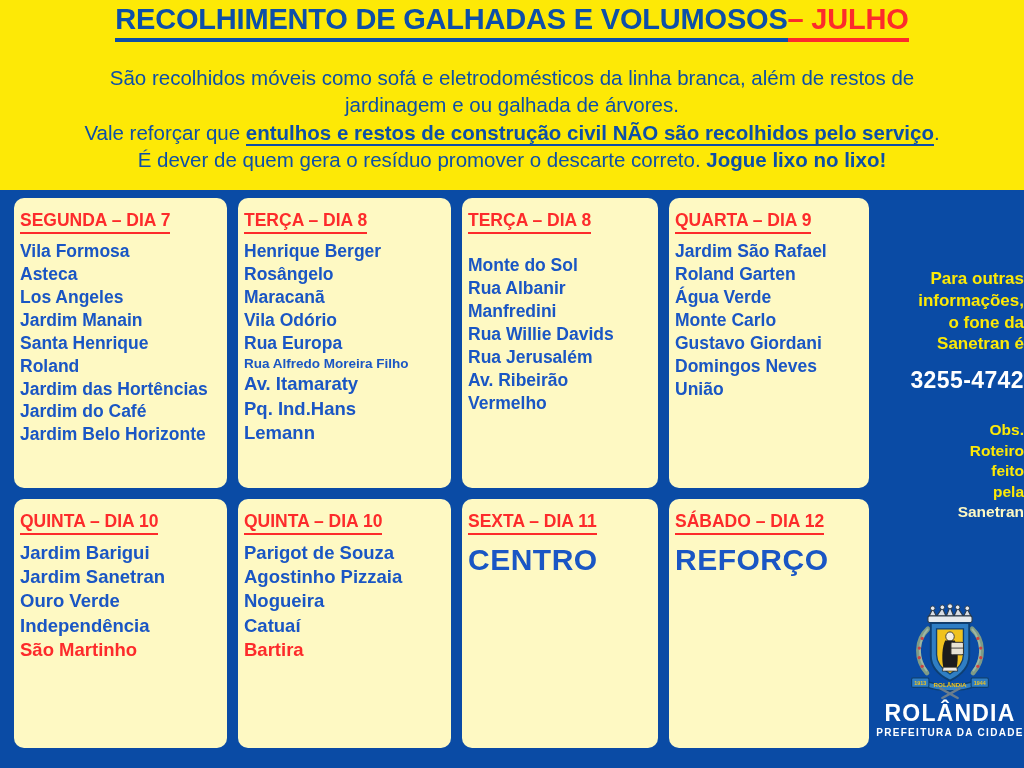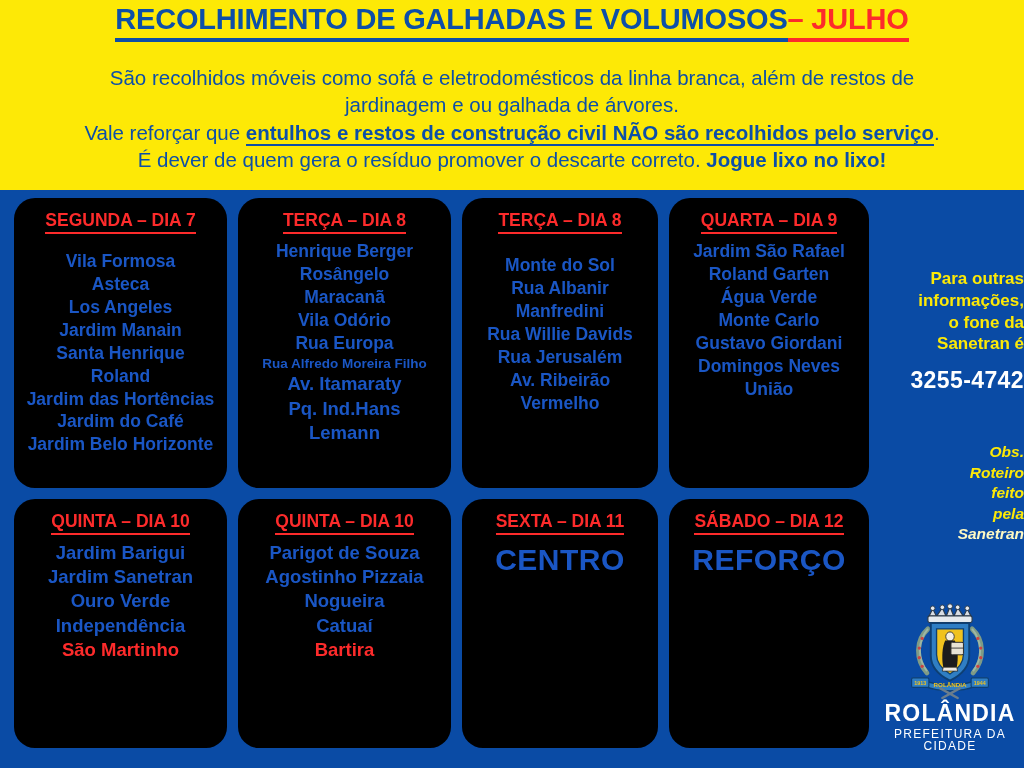--- a/index.html
+++ b/index.html
@@ -49,24 +49,23 @@
   
   .grid {
     position:absolute; left:14px; top:198px;
     width:855px; height:550px;
     display:grid;
     grid-template-columns:213px 213px 196px 200px;
     grid-template-rows:290px 249px;
     column-gap:11px; row-gap:11px;
   }
   .card {
-    background:#000000;
-    border-radius:21px;
+    background:#fef9c3;
+    border-radius:10px;
     padding:12px 6px 8px 6px;
-    text-align:center;
     overflow:hidden;
   }
   .card-title {
     color:#fd2b2b; font-weight:bold; font-size:17.5px;
     display:inline-block;
     border-bottom:2.5px solid #fd2b2b;
     padding-bottom:1px;
     margin-bottom:6px;
     white-space:nowrap;
   }
@@ -75,59 +74,59 @@
     display:block;
     color:#1a56c4; font-weight:bold;
     font-size:17.5px; line-height:1.31;
     white-space:nowrap;
   }
   .card-item.sz-sm  { font-size:13.5px; }
   .card-item.sz-lg  { font-size:18.5px; }
   .card-item.red    { color:#fd2b2b; }
   .card-item.big    { font-size:30px; line-height:1.25; letter-spacing:0.5px; }
   .card-list.gap-top { margin-top:14px; }
-  .card-list.gap-top2 { margin-top:10px; }
+  .card-list.gap-top2 { }
 
   
   .sidebar {
     position:absolute; left:876px; top:198px;
     width:148px; height:550px;
     text-align:right;
     color:#fde906;
   }
   .side-info {
     margin-top:70px;
     font-size:17px; font-weight:bold; line-height:1.28;
     color:#fde906;
   }
   .side-phone {
     margin-top:12px;
     font-size:23px; font-weight:bold; color:#ffffff;
     letter-spacing:0.4px;
   }
   .side-obs {
-    margin-top:48px;
-    font-size:15.5px; font-weight:bold; font-style:italic;
+    margin-top:26px;
+    font-size:15.5px; font-weight:bold; 
     line-height:1.33; color:#fde906;
   }
   .side-obs .white { color:#fef9c3; display:block; }
 
   
   .logo-wrap {
     position:absolute; left:876px; top:600px;
     width:148px; height:155px;
     display:flex; flex-direction:column; align-items:center;text-align:center;
   }
   .crest { width:96px; height:100px; }
   .logo-name {
     color:#ffffff; font-size:23px; font-weight:bold;
     letter-spacing:1.2px; line-height:1; margin-top:2px;
   }
   .logo-sub {
-    color:#ffffff; font-size:12px; font-weight:normal;
+    color:#ffffff; font-size:10px; font-weight:bold;
     letter-spacing:1.3px; line-height:1; margin-top:3px;
   }
 </style>
 </head>
 <body>
 
 <div class="header">
   <div>
     <span class="title-line title-main">RECOLHIMENTO DE GALHADAS E VOLUMOSOS</span><span class="title-line title-month"> – JULHO</span>
   </div>

